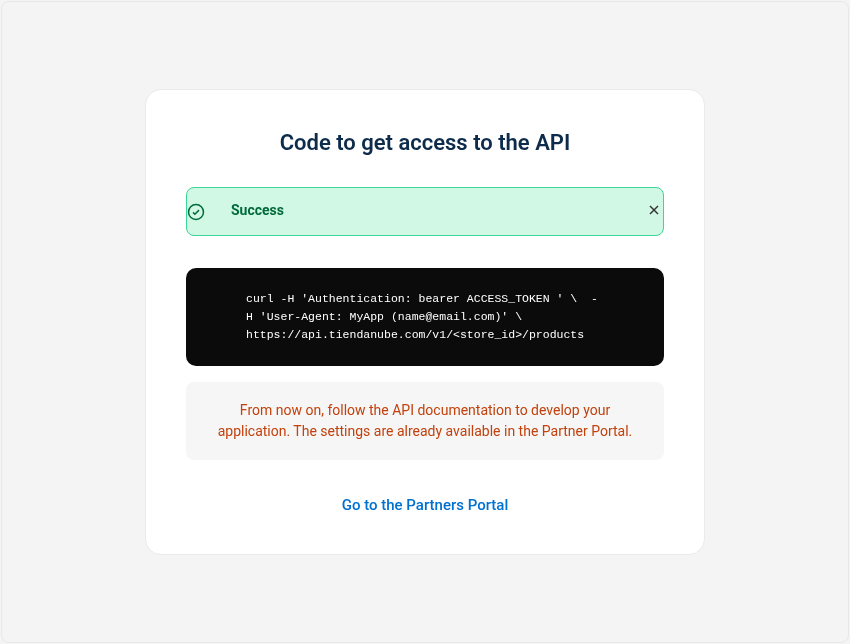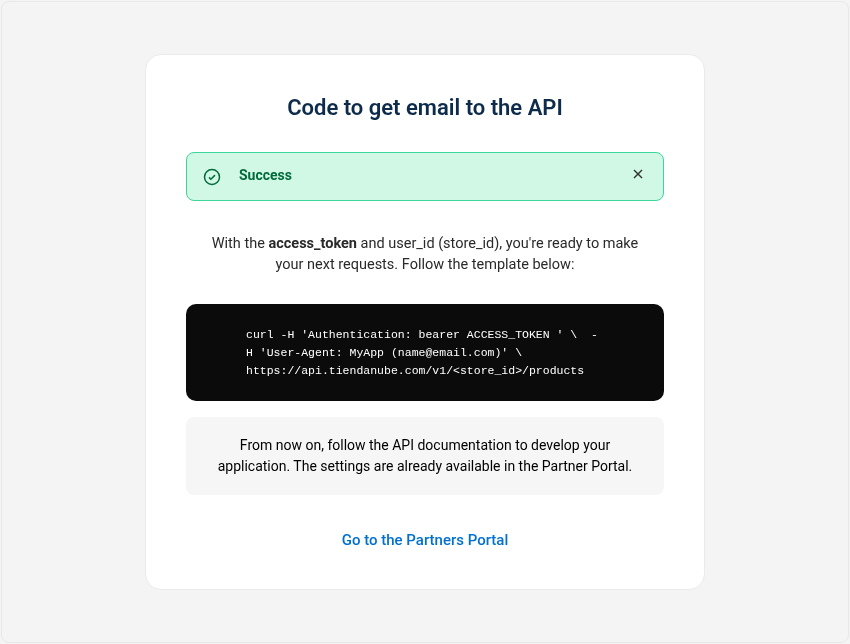--- a/index.html
+++ b/index.html
@@ -37,24 +37,24 @@
       text-align: center;
       font-size: 22px;
       font-weight: 600;
       color: #0d2b4a;
       margin-bottom: 32px;
     }
     .alert {
       background: #d1f7e5;
       border: 1px solid #3bd69a;
       border-radius: 8px;
-      padding: 14px 16px;
+      padding: 14px 0;
       display: flex;
       align-items: flex-start;
-      gap: 18px;
+      gap: 26px;
       margin-bottom: 32px;
       position: relative;
     }
     .alert-icon {
       flex-shrink: 0;
       width: 18px;
       height: 18px;
       margin-top: 1px;
     }
     .alert-content {
@@ -104,21 +104,21 @@
       margin-bottom: 16px;
       word-wrap: break-word;
       white-space: pre-wrap;
     }
     .info-box {
       background: #f6f6f6;
       border-radius: 8px;
       padding: 18px 24px;
       text-align: center;
       font-size: 14px;
-      color: #000000;
+      color: #c2410c;
       line-height: 1.5;
       margin-bottom: 36px;
     }
     .actions {
       display: flex;
       justify-content: center;
       align-items: center;
       gap: 17px;
     }
     .link-primary {
@@ -144,21 +144,21 @@
     .btn-outline svg {
       width: 15px;
       height: 15px;
     }
   </style>
 </head>
 <body>
 
 <div class="outer-container">
   <div class="card">
-    <h1 class="card-title">Code to get email to the API</h1>
+    <h1 class="card-title">Code to get access to the API</h1>
 
     <div class="alert">
       <span class="alert-icon">
         <svg viewBox="0 0 24 24" fill="none" stroke="#006b3a" stroke-width="2">
           <circle cx="12" cy="12" r="10"></circle>
           <path d="M8 12.5l2.5 2.5L16 9.5"></path>
         </svg>
       </span>
       <div class="alert-content">
         <div class="alert-title">Success</div>
@@ -166,23 +166,20 @@
       <button class="alert-close">
         <span>
           <svg viewBox="0 0 24 24" width="16" height="16" fill="none" stroke="currentColor" stroke-width="2">
             <line x1="6" y1="6" x2="18" y2="18"></line>
             <line x1="18" y1="6" x2="6" y2="18"></line>
           </svg>
         </span>
       </button>
     </div>
 
-    <p class="description">
-      <span>With the </span><strong>access_token</strong><span> and user_id (store_id), you're ready to make your next requests. Follow the template below:</span>
-    </p>
 
     <div class="code-block">curl -H 'Authentication: bearer ACCESS_TOKEN ' \  -H 'User-Agent: MyApp (name@email.com)' \  https://api.tiendanube.com/v1/&lt;store_id&gt;/products</div>
 
     <div class="info-box">From now on, follow the API documentation to develop your application. The settings are already available in the Partner Portal.</div>
 
     <div class="actions">
       <a class="link-primary">Go to the Partners Portal</a>
     </div>
   </div>
 </div>

